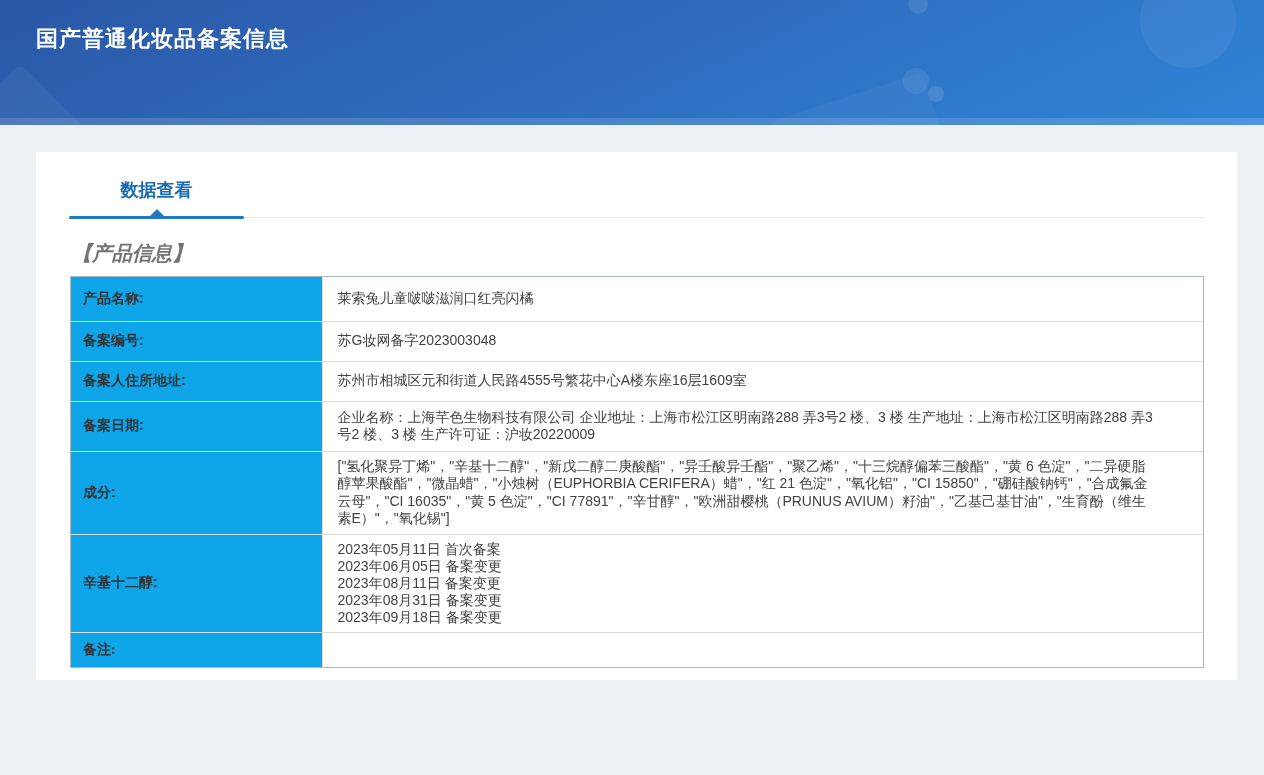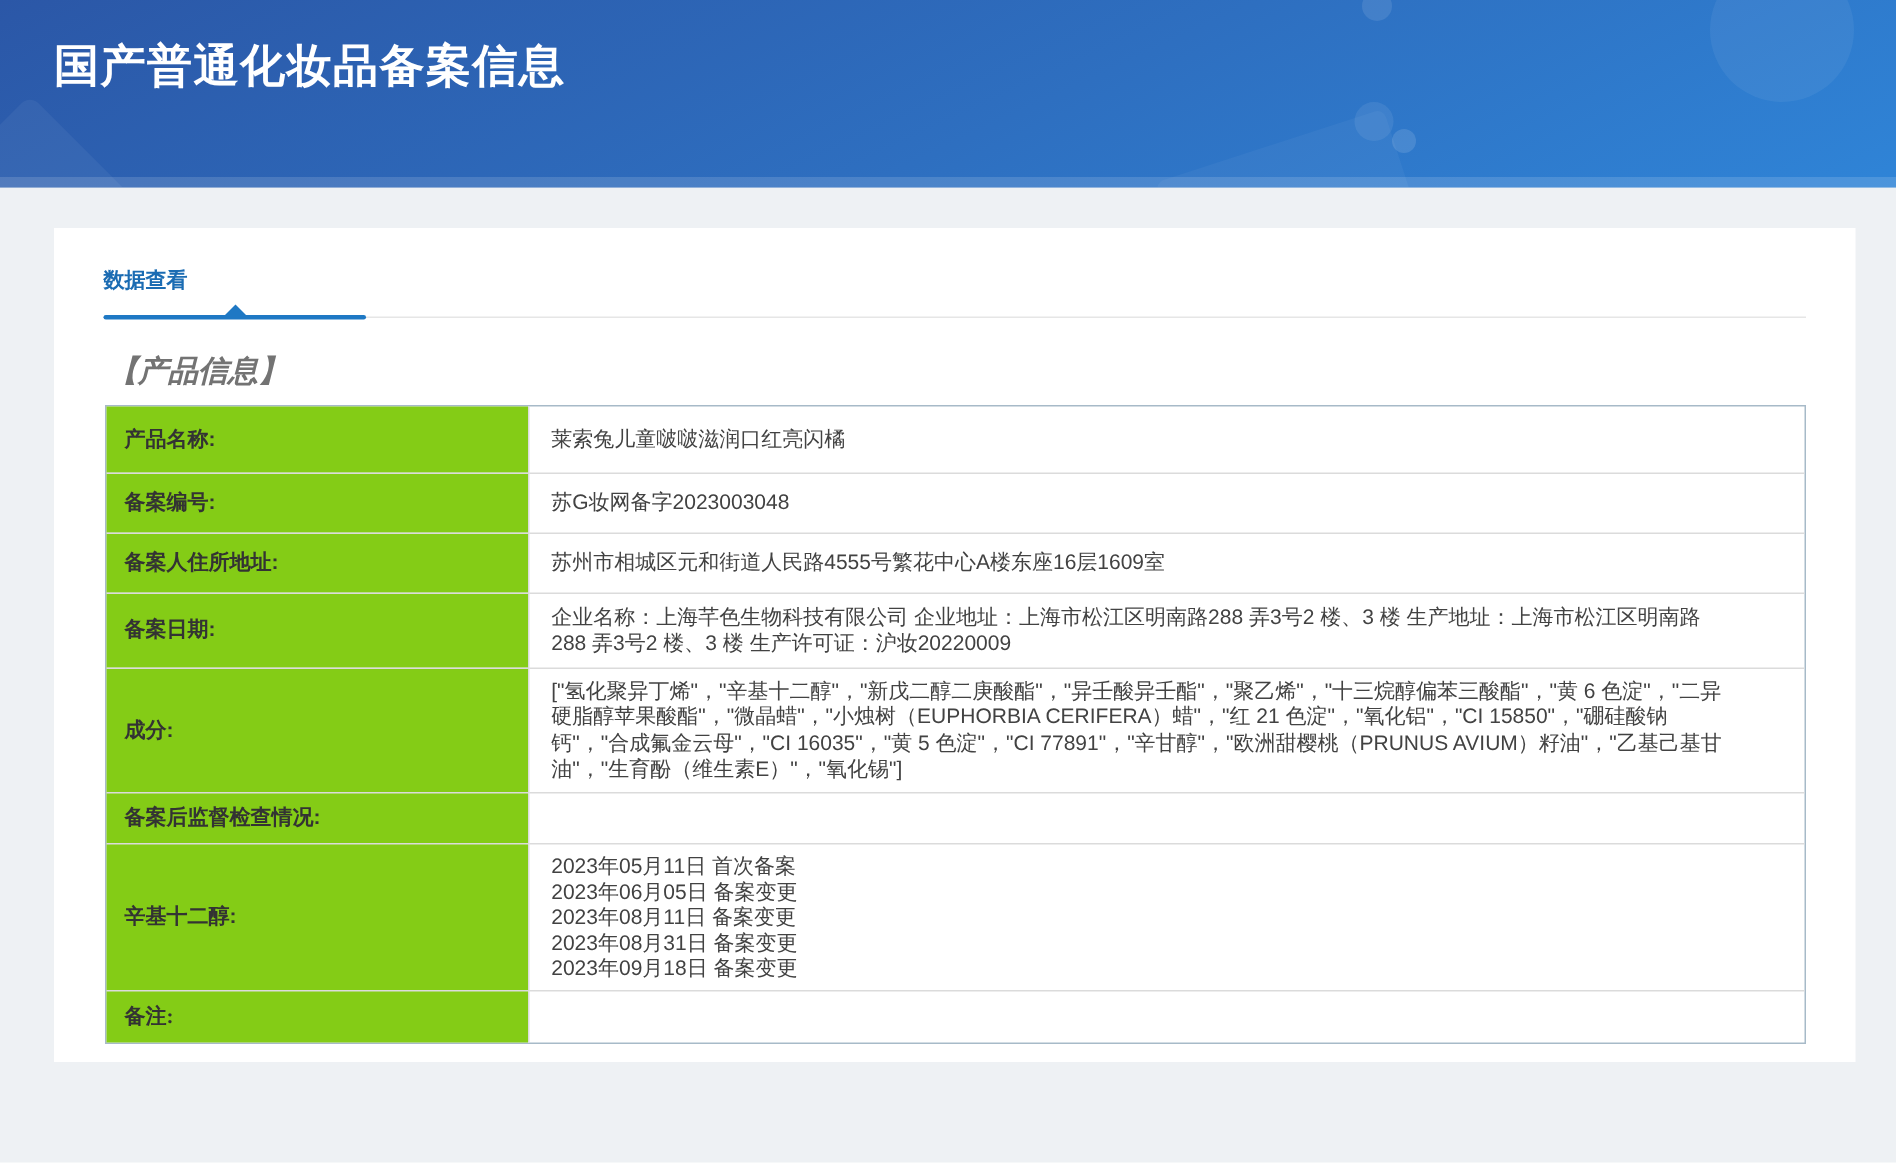--- a/index.html
+++ b/index.html
@@ -15,21 +15,21 @@
   .banner {
     position:relative; height:125px; overflow:hidden;
     background:linear-gradient(155deg,#2b57a7 0%, #2e6fc0 55%, #2f84d7 100%);
   }
   .banner .bottom-strip {
     position:absolute; left:0; right:0; bottom:0; height:7px;
     background:rgba(255,255,255,0.14);
   }
   .banner h1 {
     margin:0; padding:24px 0 0 36px;
-    color:#ffffff; font-size:30px; font-weight:bold; letter-spacing:1px;
+    color:#ffffff; font-size:22px; font-weight:bold; letter-spacing:1px;
   }
   .deco { position:absolute; border-radius:50%; background:rgba(255,255,255,0.08); }
   .d1 { width:96px; height:96px; right:28px; top:-28px; background:rgba(255,255,255,0.06); }
   .d2 { width:26px; height:26px; left:903px; top:68px; }
   .d3 { width:16px; height:16px; left:928px; top:86px; background:rgba(255,255,255,0.12); }
   .d4 { width:20px; height:20px; left:908px; top:-6px; background:rgba(255,255,255,0.10); }
   .d5 { width:120px; height:120px; left:-40px; top:88px; transform:rotate(45deg);
         border-radius:8px; background:rgba(255,255,255,0.05); }
   .d6 { width:160px; height:90px; left:780px; top:95px; transform:rotate(-18deg);
         border-radius:6px; background:rgba(255,255,255,0.04); }
@@ -40,22 +40,22 @@
     width:1201px;
     background:#ffffff;
     padding-bottom:12px;
   }
   .tabwrap {
     margin:0 33px; padding-top:26px;
     border-bottom:1px solid #e6e6e6;
     position:relative;
   }
   .tab {
-    display:inline-block; width:175px; text-align:left;
-    color:#1b6cb3; font-size:14px; font-weight:bold;
+    display:inline-block; width:175px; text-align:center;
+    color:#1b6cb3; font-size:18px; font-weight:bold;
     padding-bottom:15px; position:relative; cursor:pointer;
   }
   .tab .underline {
     position:absolute; left:0; right:0; bottom:-2px; height:3px;
     background:#1e78c4; border-radius:2px;
   }
   .tab .tri {
     position:absolute; bottom:1px; left:50%; margin-left:-7px;
     width:0; height:0;
     border-left:7px solid transparent; border-right:7px solid transparent;
@@ -74,21 +74,21 @@
   table.info { width:100%; border-collapse:collapse; table-layout:fixed; }
   table.info td {
     border:1px solid #dbdbdb;
     font-size:14px; vertical-align:middle;
   }
   table.info td:first-child { border-left:none; }
   table.info td:last-child  { border-right:none; }
   table.info tr:first-child td { border-top:none; }
   table.info tr:last-child td  { border-bottom:none;font-family:Liberation Serif, serif; }
   td.lbl {
-    width:281px; background:#84cc16;
+    width:251px; background:#0ea5e9;
     font-weight:bold; color:#333333;
     padding:6px 10px 6px 12px;
   }
   td.val {
     color:#424242; padding:6px 48px 6px 15px; line-height:1.25;
   }
   td.val.pre { white-space:pre-line; line-height:1.22; }
   tr.h44 { height:44px; } tr.h40 { height:40px; } tr.h50 { height:50px; }
   tr.h81 { height:81px; } tr.h34 { height:34px; } tr.h86 { height:86px; }
   tr.h35 { height:35px; }
@@ -135,24 +135,20 @@
         <td class="val">苏州市相城区元和街道人民路4555号繁花中心A楼东座16层1609室</td>
       </tr>
       <tr class="h50">
         <td class="lbl">备案日期:</td>
         <td class="val">企业名称：上海芊色生物科技有限公司 企业地址：上海市松江区明南路288 弄3号2 楼、3 楼 生产地址：上海市松江区明南路288 弄3号2 楼、3 楼 生产许可证：沪妆20220009</td>
       </tr>
       <tr class="h81">
         <td class="lbl">成分:</td>
         <td class="val">["氢化聚异丁烯"，"辛基十二醇"，"新戊二醇二庚酸酯"，"异壬酸异壬酯"，"聚乙烯"，"十三烷醇偏苯三酸酯"，"黄 6 色淀"，"二异硬脂醇苹果酸酯"，"微晶蜡"，"小烛树（EUPHORBIA CERIFERA）蜡"，"红 21 色淀"，"氧化铝"，"CI 15850"，"硼硅酸钠钙"，"合成氟金云母"，"CI 16035"，"黄 5 色淀"，"CI 77891"，"辛甘醇"，"欧洲甜樱桃（PRUNUS AVIUM）籽油"，"乙基己基甘油"，"生育酚（维生素E）"，"氧化锡"]</td>
       </tr>
-      <tr class="h34">
-        <td class="lbl">备案后监督检查情况:</td>
-        <td class="val"></td>
-      </tr>
       <tr class="h86">
         <td class="lbl">辛基十二醇:</td>
         <td class="val pre">2023年05月11日 首次备案
 2023年06月05日 备案变更
 2023年08月11日 备案变更
 2023年08月31日 备案变更
 2023年09月18日 备案变更</td>
       </tr>
       <tr class="h35">
         <td class="lbl">备注:</td>

